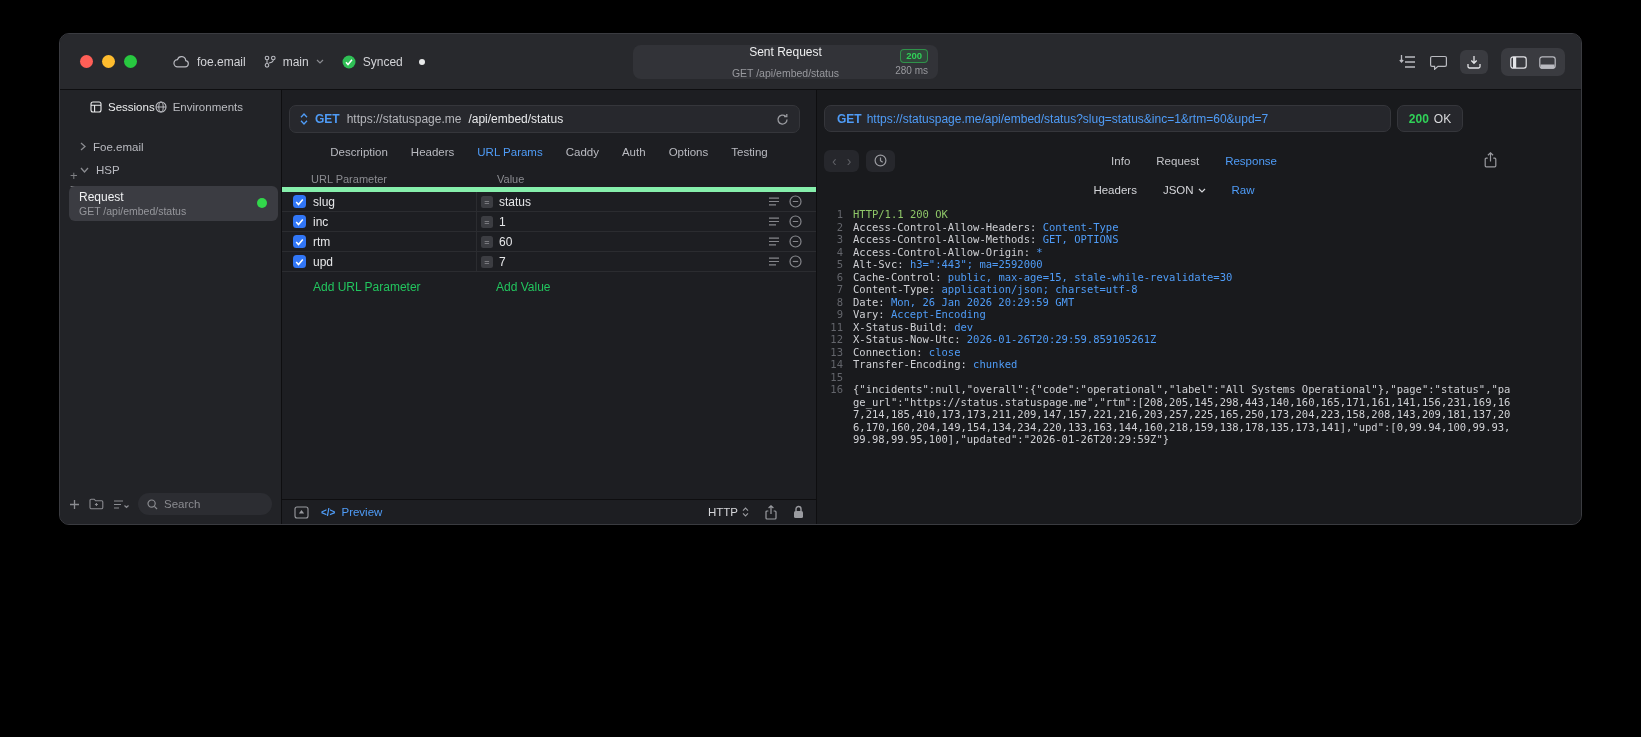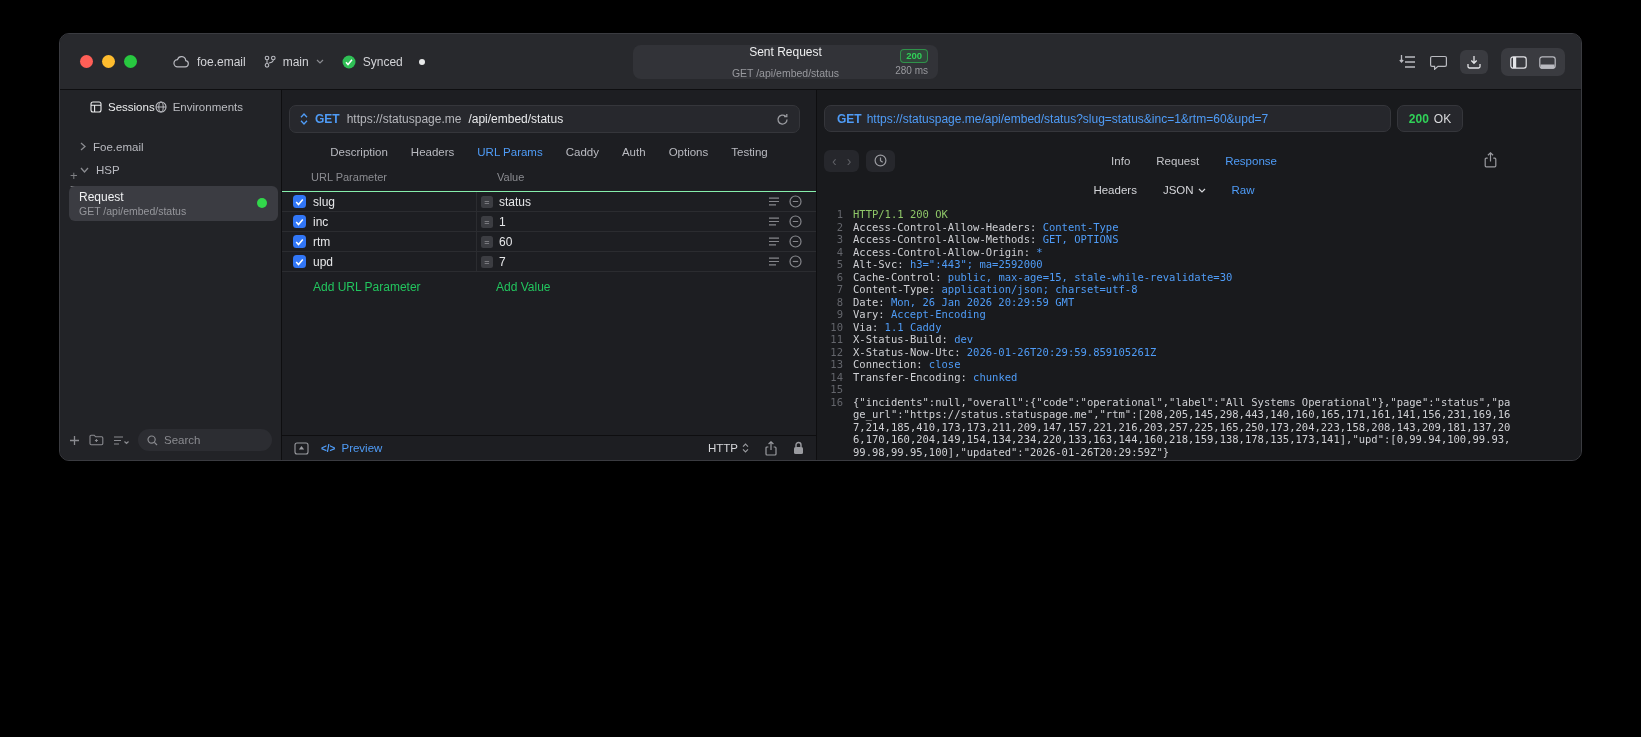--- a/index.html
+++ b/index.html
@@ -1,18 +1,18 @@
 <!DOCTYPE html>
 <html><head>
 <meta charset="utf-8">
 <style>
   *{margin:0;padding:0;box-sizing:border-box}
   html,body{width:1641px;height:737px;background:#000;font-family:"Liberation Sans",sans-serif;overflow:hidden}
   body{position:relative}
-  .window{position:absolute;left:59px;top:33px;width:1523px;height:428px;border-radius:10px;background:#1d1e22;overflow:hidden;border:1px solid #3a3b40;box-shadow:0 25px 70px rgba(0,0,0,.9);display:flex;flex-direction:column}
+  .window{position:absolute;left:59px;top:33px;width:1523px;height:492px;border-radius:10px;background:#1d1e22;overflow:hidden;border:1px solid #3a3b40;box-shadow:0 25px 70px rgba(0,0,0,.9);display:flex;flex-direction:column}
 
   
   .titlebar{flex:none;height:56px;background:#28292d;border-bottom:1px solid #0e0e10;display:flex;align-items:center;position:relative}
   .lights{display:flex;gap:9px;margin-left:20px}
   .light{width:13px;height:13px;border-radius:50%;display:inline-block}
   .light.red{background:#ff5f57}.light.yellow{background:#febc2e}.light.green{background:#28c840}
   .tb-item{display:flex;align-items:center;gap:7px;color:#d2d3d7;font-size:12px}
   .tb-project{margin-left:36px}
   .tb-branch{margin-left:18px}
   .tb-sync{margin-left:18px}
@@ -51,21 +51,21 @@
 
   
   .middle{width:535px;flex:none;background:#1d1e22;border-right:1px solid #0e0e10;display:flex;flex-direction:column}
   .urlbar{margin:15px 16px 0 7px;height:28px;background:#27282d;border:1px solid #35363b;border-radius:7px;display:flex;align-items:center;padding:0 10px;gap:7px;font-size:12px}
   .method{color:#4f9cf7;font-weight:bold}
   .url-host{color:#b6b7bc}
   .url-path{color:#e9eaec}
   .urlbar .spacer{flex:1}
   .mtabs{height:38px;display:flex;align-items:center;justify-content:center;gap:23px;font-size:11.5px;color:#b9bac0}
   .mtab.active{color:#4f9cf7}
-  .phead{display:flex;height:21px;border-bottom:1px solid #86efac;font-size:11px;color:#8b8c91}
+  .phead{display:flex;height:21px;align-items:center;border-bottom:5px solid #86efac;font-size:11px;color:#8b8c91}
   .phead .c1{width:194px;padding-left:29px}
   .phead .c2{padding-left:21px}
   .prow{display:flex;align-items:center;height:20px;border-bottom:1px solid #2b2c30;padding-left:11px}
   .pcheck{width:13px;height:13px;margin-right:7px;background:#3176f6;border-radius:3.5px;display:flex;align-items:center;justify-content:center;flex:none}
   .pname{width:163px;font-size:12px;color:#e6e7e9}
   .pval{flex:1;display:flex;align-items:center;gap:6px;border-left:1px solid #2b2c30;height:100%;padding-left:4px;font-size:12px;color:#e6e7e9}
   .eqbox{width:12px;height:12px;background:#3c3d42;border-radius:2.5px;color:#aeafb4;font-size:9px;display:flex;align-items:center;justify-content:center;flex:none}
   .picons{display:flex;align-items:center;gap:9px;margin:0 14px 0 8px}
   .padd{display:flex;height:22px;align-items:flex-end;padding-left:31px;font-size:12px;color:#22c55e}
   .padd .a1{width:163px}
@@ -554,25 +554,20 @@
             <span class="ln">8</span>
             <span class="hn">Date:</span>
             <span class="hv">Mon, 26 Jan 2026 20:29:59 GMT</span>
           </div>
         <div class="cl">
             <span class="ln">9</span>
             <span class="hn">Vary:</span>
             <span class="hv">Accept-Encoding</span>
           </div>
         <div class="cl">
-            <span class="ln">10</span>
-            <span class="hn">Via:</span>
-            <span class="hv">1.1 Caddy</span>
-          </div>
-        <div class="cl">
             <span class="ln">11</span>
             <span class="hn">X-Status-Build:</span>
             <span class="hv">dev</span>
           </div>
         <div class="cl">
             <span class="ln">12</span>
             <span class="hn">X-Status-Now-Utc:</span>
             <span class="hv">2026-01-26T20:29:59.859105261Z</span>
           </div>
         <div class="cl">

